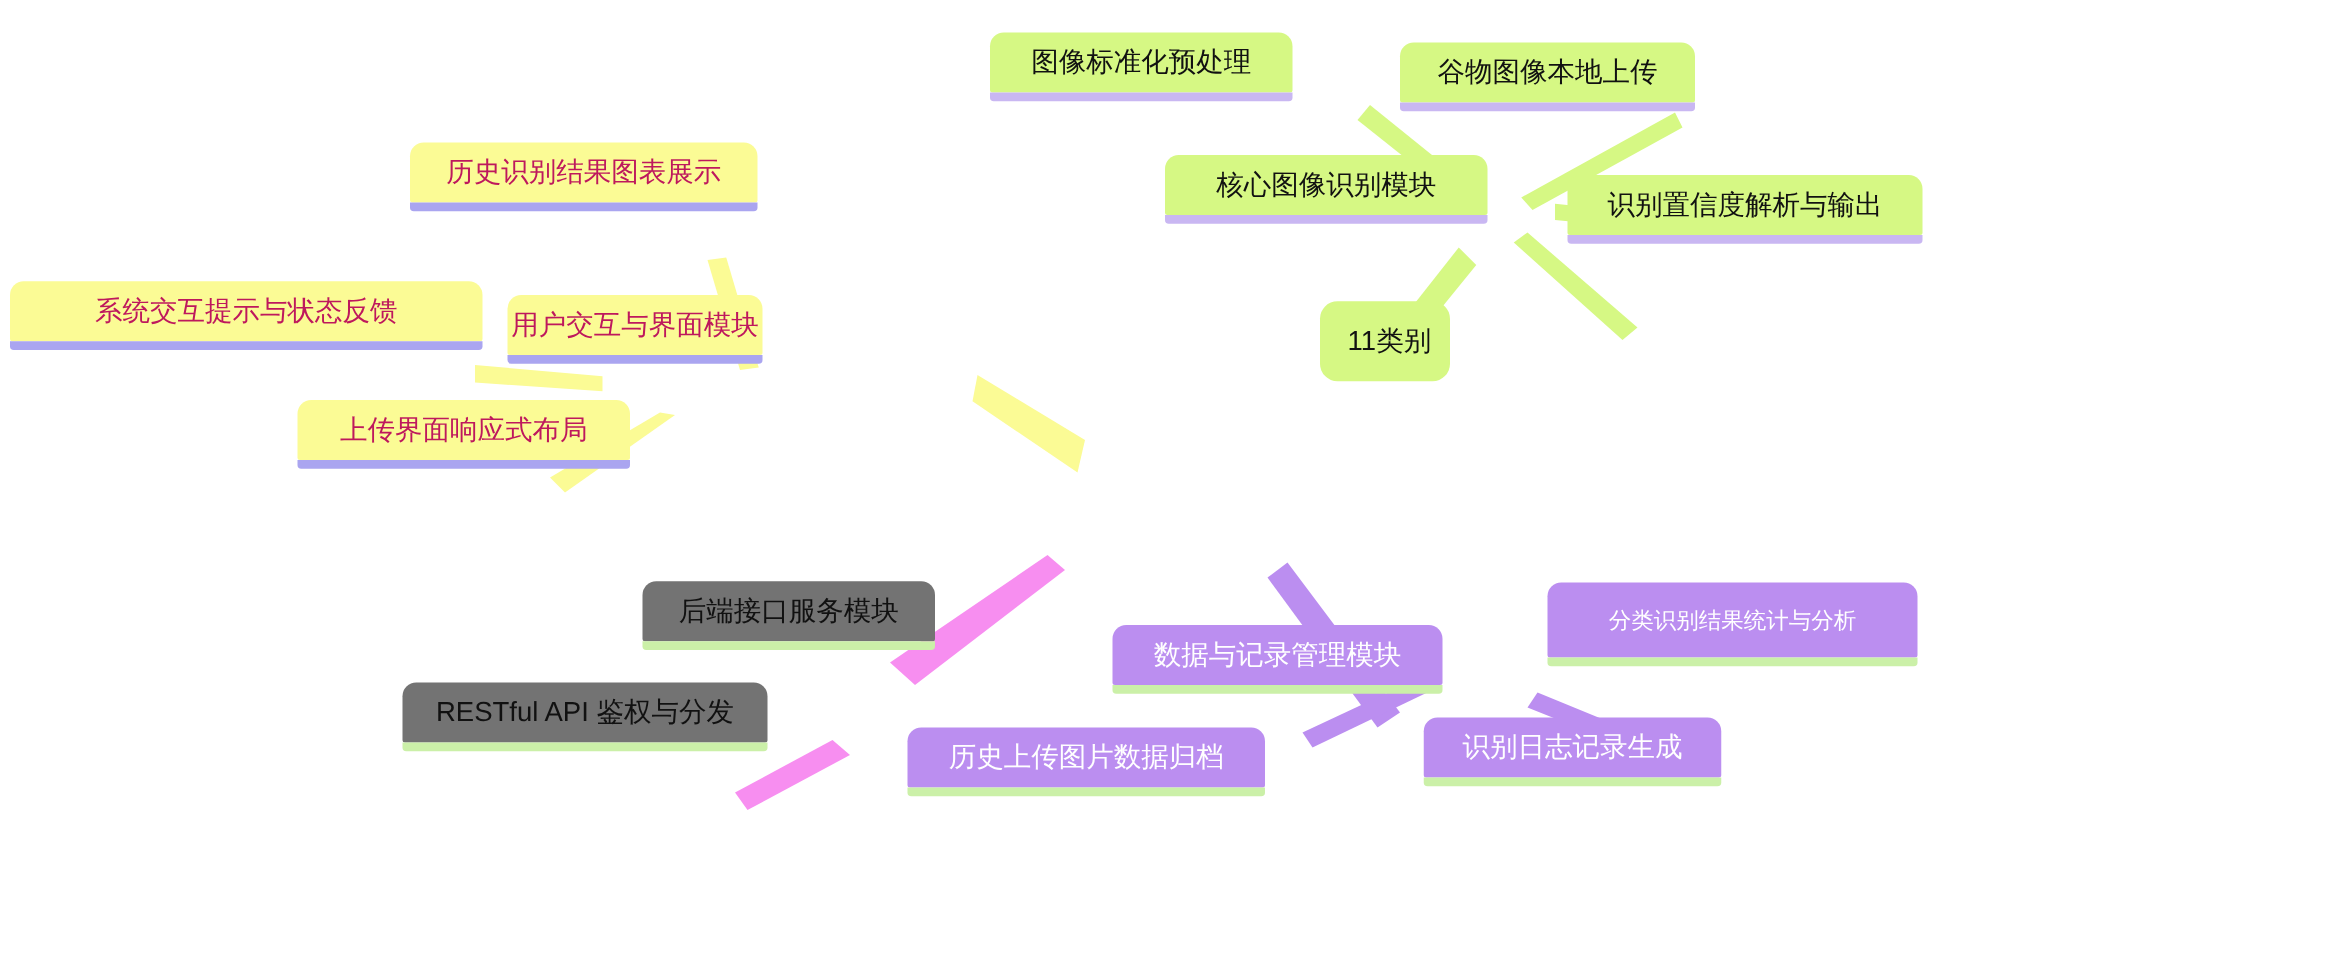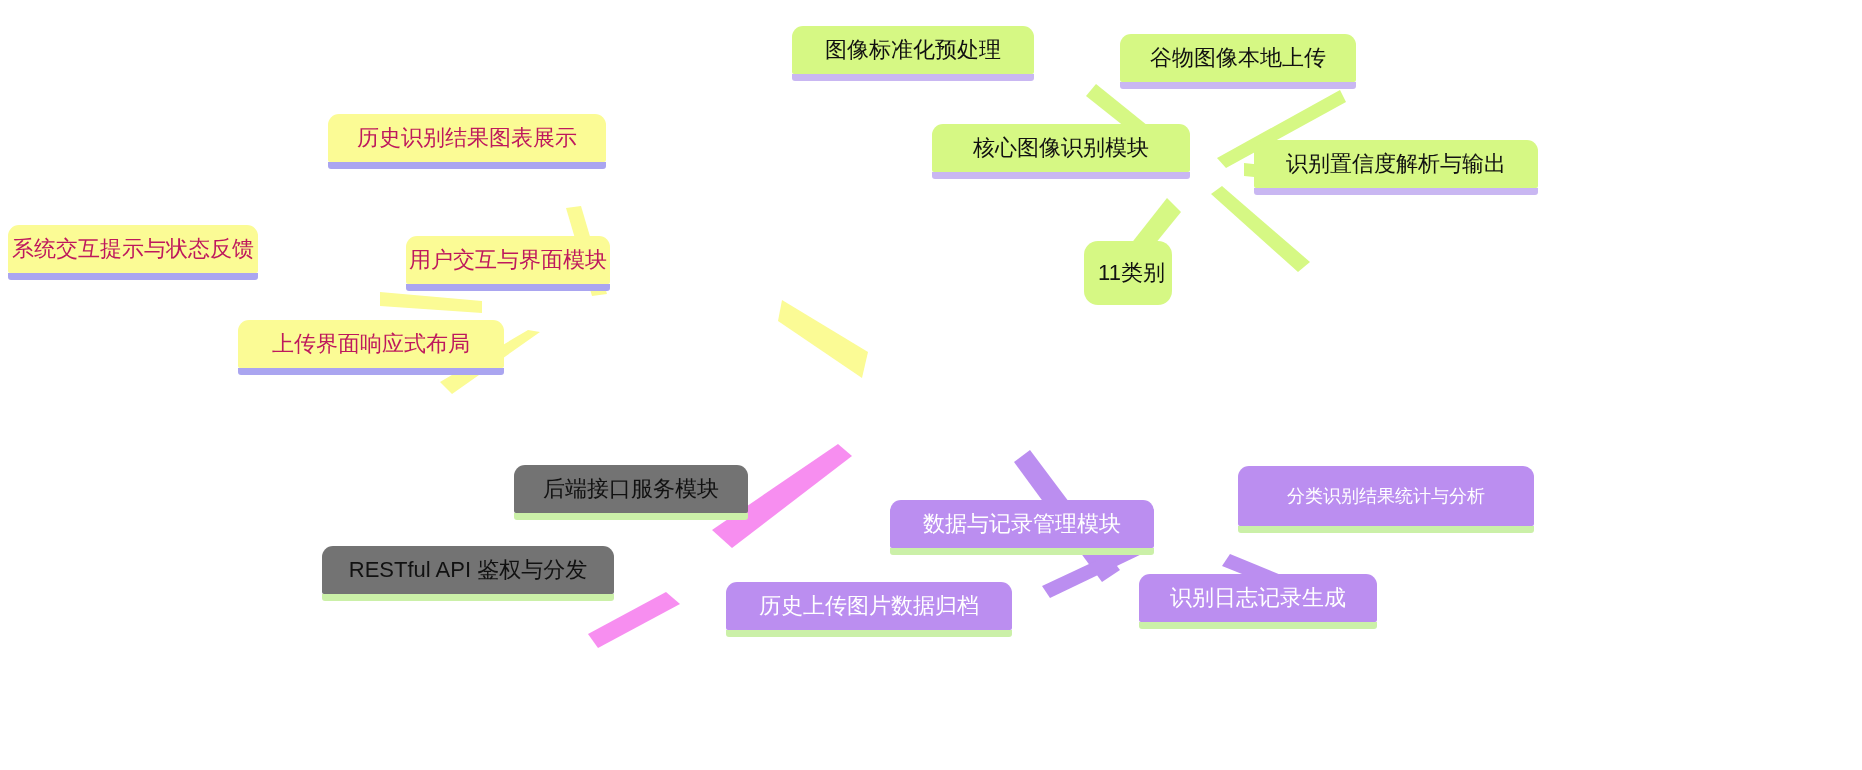--- a/index.html
+++ b/index.html
@@ -115,21 +115,21 @@
   <div class="node box t-yellow" style="left:406px; top:236px; width:204px; height:48px; font-size:22px;">
     <span>用户交互与界面模块</span>
     <span class="bar"></span>
   </div>
 
   <div class="node box t-yellow" style="left:328px; top:114px; width:278px; height:48px; font-size:22px;">
     <span>历史识别结果图表展示</span>
     <span class="bar"></span>
   </div>
 
-  <div class="node box t-yellow" style="left:8px; top:225px; width:250px; height:48px; font-size:22px;">
+  <div class="node box t-yellow" style="left:8px; top:225px; width:378px; height:48px; font-size:22px;">
     <span>系统交互提示与状态反馈</span>
     <span class="bar"></span>
   </div>
 
   <div class="node box t-yellow" style="left:238px; top:320px; width:266px; height:48px; font-size:22px;">
     <span>上传界面响应式布局</span>
     <span class="bar"></span>
   </div>
 
   <div class="node box t-green" style="left:932px; top:124px; width:258px; height:48px; font-size:22px;">
@@ -145,21 +145,21 @@
   <div class="node box t-green" style="left:1120px; top:34px; width:236px; height:48px; font-size:22px;">
     <span>谷物图像本地上传</span>
     <span class="bar"></span>
   </div>
 
   <div class="node box t-green" style="left:1254px; top:140px; width:284px; height:48px; font-size:22px;">
     <span>识别置信度解析与输出</span>
     <span class="bar"></span>
   </div>
 
-  <div class="node pill t-green" style="left:1084px; top:241px; width:88px; height:64px; font-size:22px;padding-left:25px;">
+  <div class="node pill t-green" style="left:1056px; top:241px; width:104px; height:64px; font-size:22px;padding-left:25px;">
     <span>11类别</span>
   </div>
 
   <div class="node box t-pink" style="left:514px; top:465px; width:234px; height:48px; font-size:22px;">
     <span>后端接口服务模块</span>
     <span class="bar"></span>
   </div>
 
   <div class="node box t-pink" style="left:322px; top:546px; width:292px; height:48px; font-size:22px;">
     <span>RESTful API 鉴权与分发</span>

